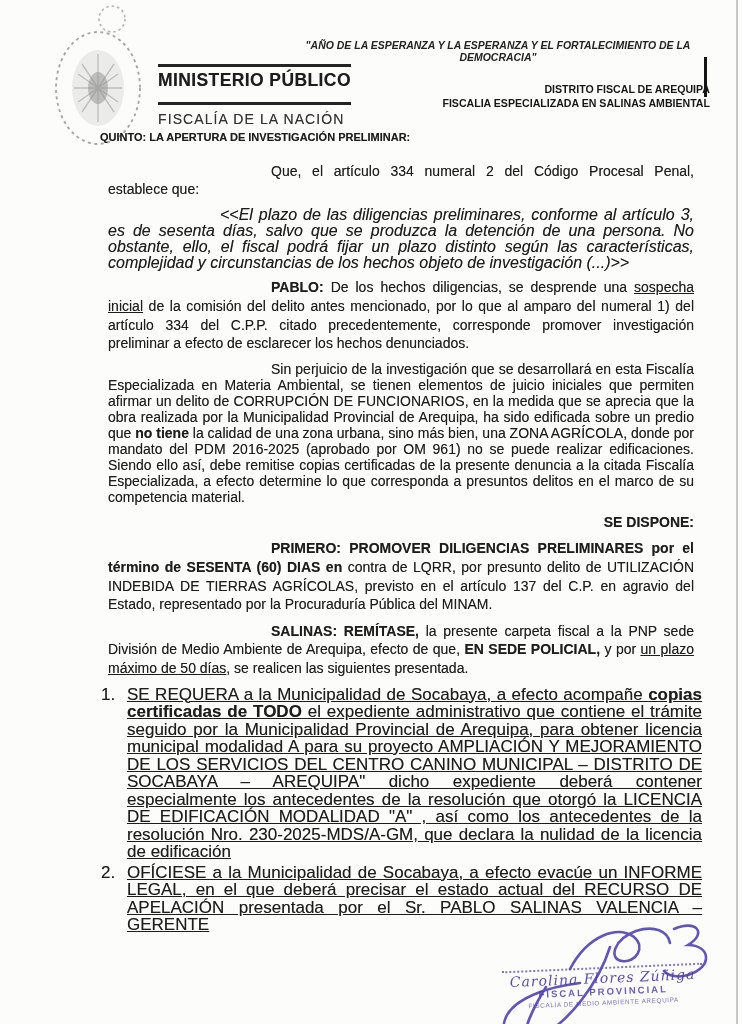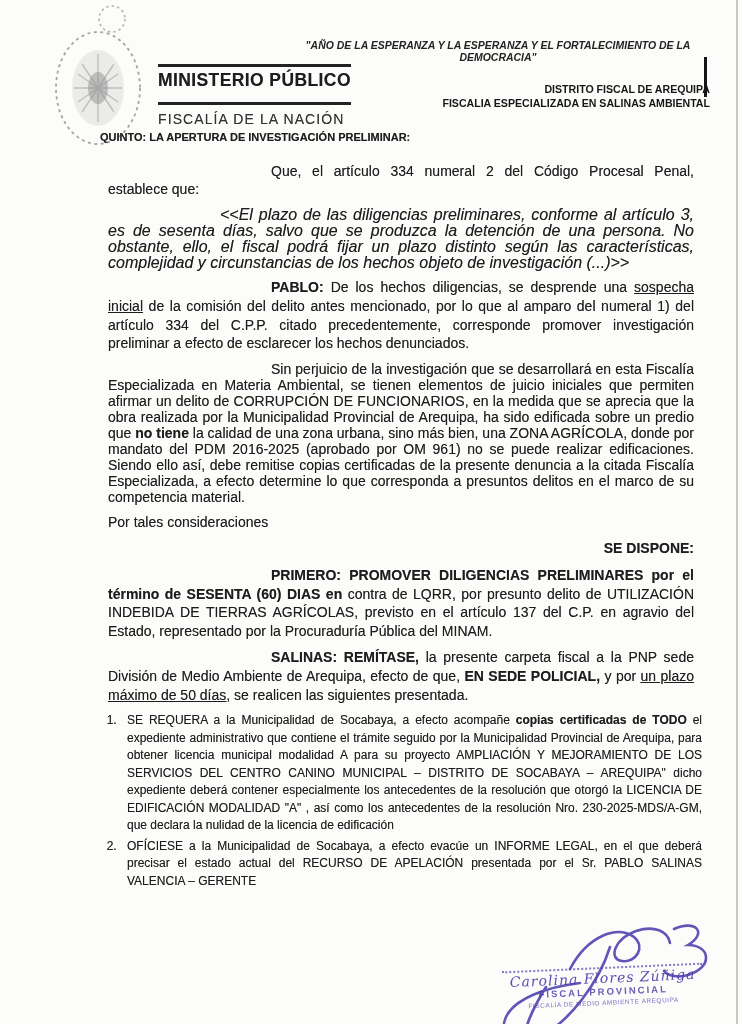--- a/index.html
+++ b/index.html
@@ -34,21 +34,21 @@
   .p-intro{margin-bottom:3px;}
   .quote{margin:0 84px 9px 50px;font-style:italic;font-size:16px;line-height:15.9px;
          text-indent:112px;}
   .p-sexto{margin-bottom:11px;}
   .h-sexto2{font-weight:bold;margin-bottom:15px;}
   .p-sinperj{margin-bottom:13px;line-height:16px;}
   .p-portales{margin:0 0 13px 163px;text-align:left;}
   .p-sedispone{font-weight:bold;margin:0 0 15px 163px;text-align:right;}
   .p-primero{margin-bottom:9px;}
   .p-segundo{margin-bottom:11px;}
-  .doc ol{margin:0 0 0 20px;padding:0;font-size:12px;line-height:17.5px;}
+  .doc ol{margin:0 0 0 20px;padding:0;font-size:17px;line-height:17.5px;text-decoration:underline;}
   .doc li{padding-left:7px;margin-bottom:3px;text-align:justify;}
   .b{font-weight:bold;}
   .u{text-decoration:underline;}
 
   
   .sig{position:absolute;left:450px;top:935px;width:280px;height:110px;}
   .stamp{position:absolute;left:48px;top:32px;width:210px;transform:rotate(-2.5deg);
          color:#5b4db2;text-align:center;}
   .stamp-dots{width:200px;margin:0 auto 1px auto;border-top:2px dotted #8279c5;}
   .stamp-name{font-family:"DejaVu Serif",serif;font-style:italic;font-size:14px;
@@ -110,23 +110,20 @@
 
     <p class="ind p-sexto">
       <span class="b">PABLO: </span><span>De los hechos diligencias, se desprende una </span><span class="u">sospecha inicial</span><span> de la comisión del delito antes mencionado, por lo que al amparo del numeral 1) del artículo 334 del C.P.P. citado precedentemente, corresponde promover investigación preliminar a efecto de esclarecer los hechos denunciados.</span>
     </p>
 
 
     <p class="ind p-sinperj">
       <span>Sin perjuicio de la investigación que se desarrollará en esta Fiscalía Especializada en Materia Ambiental, se tienen elementos de juicio iniciales que permiten afirmar un delito de CORRUPCIÓN DE FUNCIONARIOS, en la medida que se aprecia que la obra realizada por la Municipalidad Provincial de Arequipa, ha sido edificada sobre un predio que </span><span class="b">no tiene</span><span> la calidad de una zona urbana, sino más bien, una ZONA AGRÍCOLA, donde por mandato del PDM 2016-2025 (aprobado por OM 961) no se puede realizar edificaciones. Siendo ello así, debe remitise copias certificadas de la presente denuncia a la citada Fiscalía Especializada, a efecto determine lo que corresponda a presuntos delitos en el marco de su competencia material.</span>
     </p>
 
-    <p class="p-portales">
-      <span>Por tales consideraciones</span>
-    </p>
 
     <p class="p-sedispone">
       <span>SE DISPONE:</span>
     </p>
 
     <p class="ind p-primero">
       <span class="b">PRIMERO: PROMOVER DILIGENCIAS PRELIMINARES por el término de SESENTA (60) DIAS en </span><span>contra de LQRR, por presunto delito de UTILIZACIÓN INDEBIDA DE TIERRAS AGRÍCOLAS, previsto en el artículo 137 del C.P. en agravio del Estado, representado por la Procuraduría Pública del MINAM.</span>
     </p>
 
     <p class="ind p-segundo">

